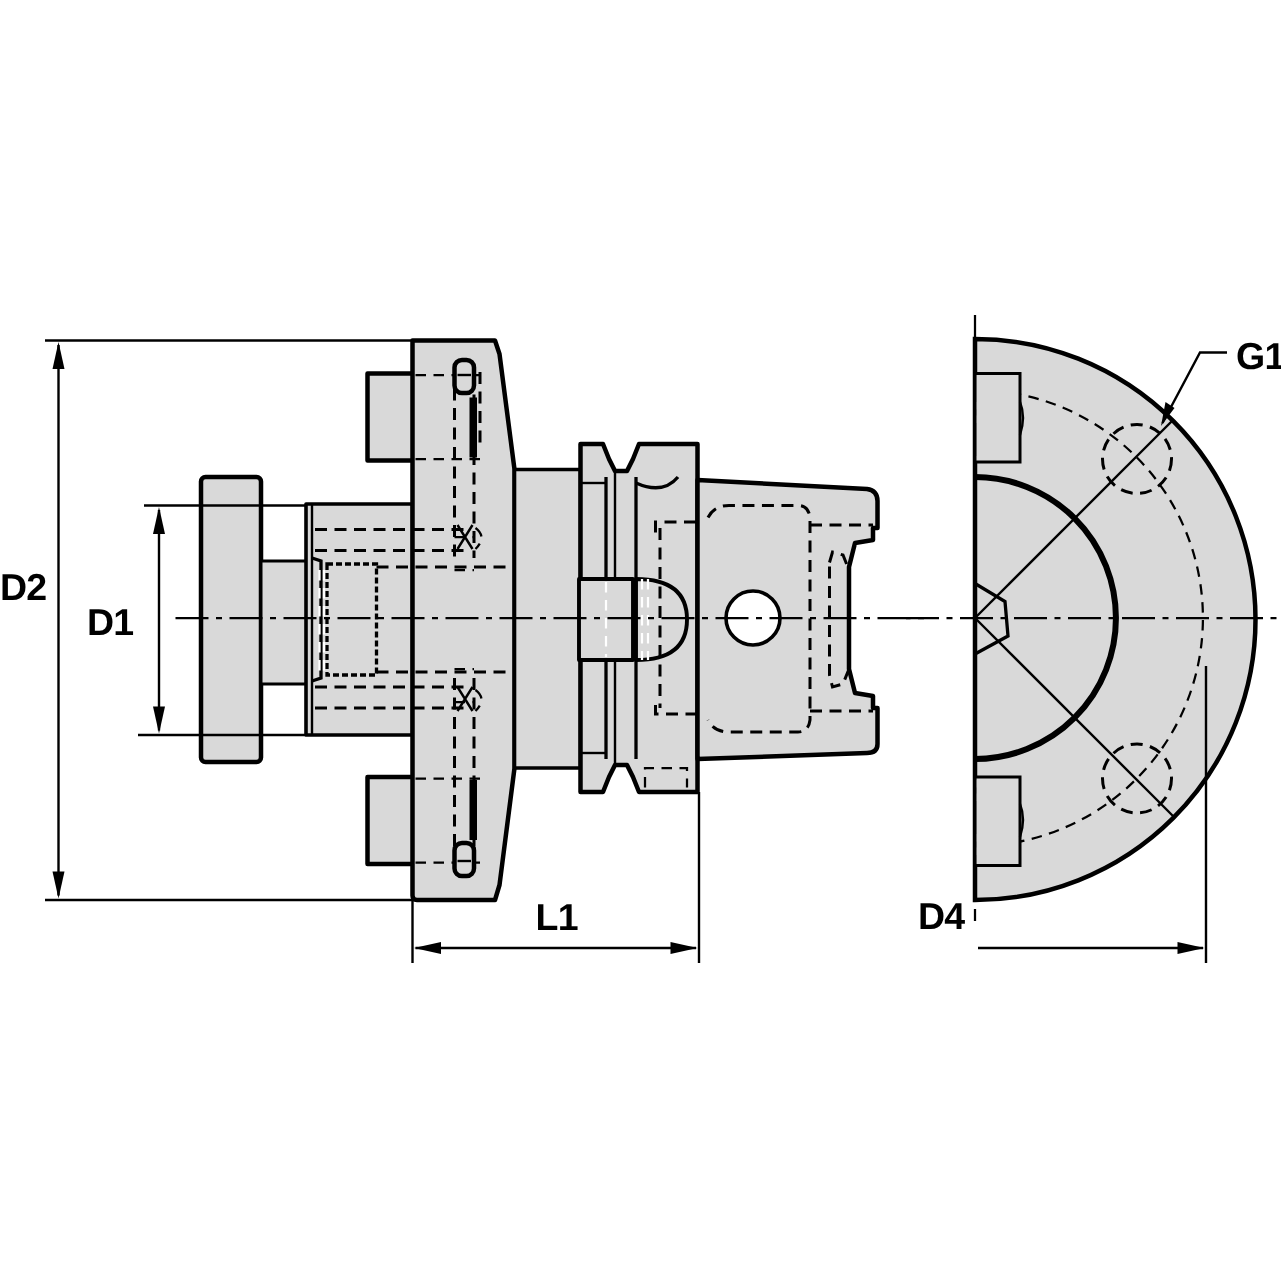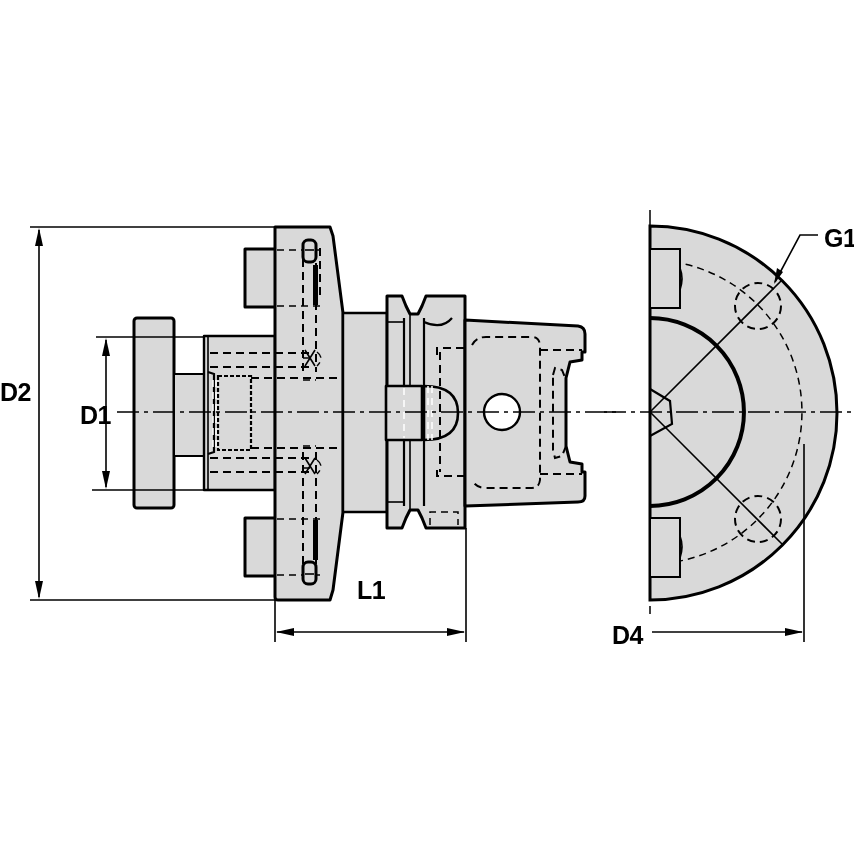--- a/index.html
+++ b/index.html
@@ -169,16 +169,16 @@
   </g>
 
   <g>
     <line class="dim" x1="804" y1="444" x2="804" y2="642"></line>
     <line class="dim" x1="652" y1="632" x2="802" y2="632"></line>
     <polygon class="arrow" points="803,632 785,628 785,636"></polygon>
   </g>
 </svg>
 
 <div class="lbl" style="left:0px;top:380px;">D2</div>
-<div class="lbl" style="left:80px;top:403px;">D1</div>
-<div class="lbl" style="left:357px;top:578px;">L1</div>
-<div class="lbl" style="left:612px;top:623px;">D4</div>
+<div class="lbl" style="left:58px;top:403px;">D1</div>
+<div class="lbl" style="left:357px;top:600px;">L1</div>
+<div class="lbl" style="left:612px;top:599px;">D4</div>
 <div class="lbl" style="left:824px;top:226px;">G1</div>
 
 </body></html>

